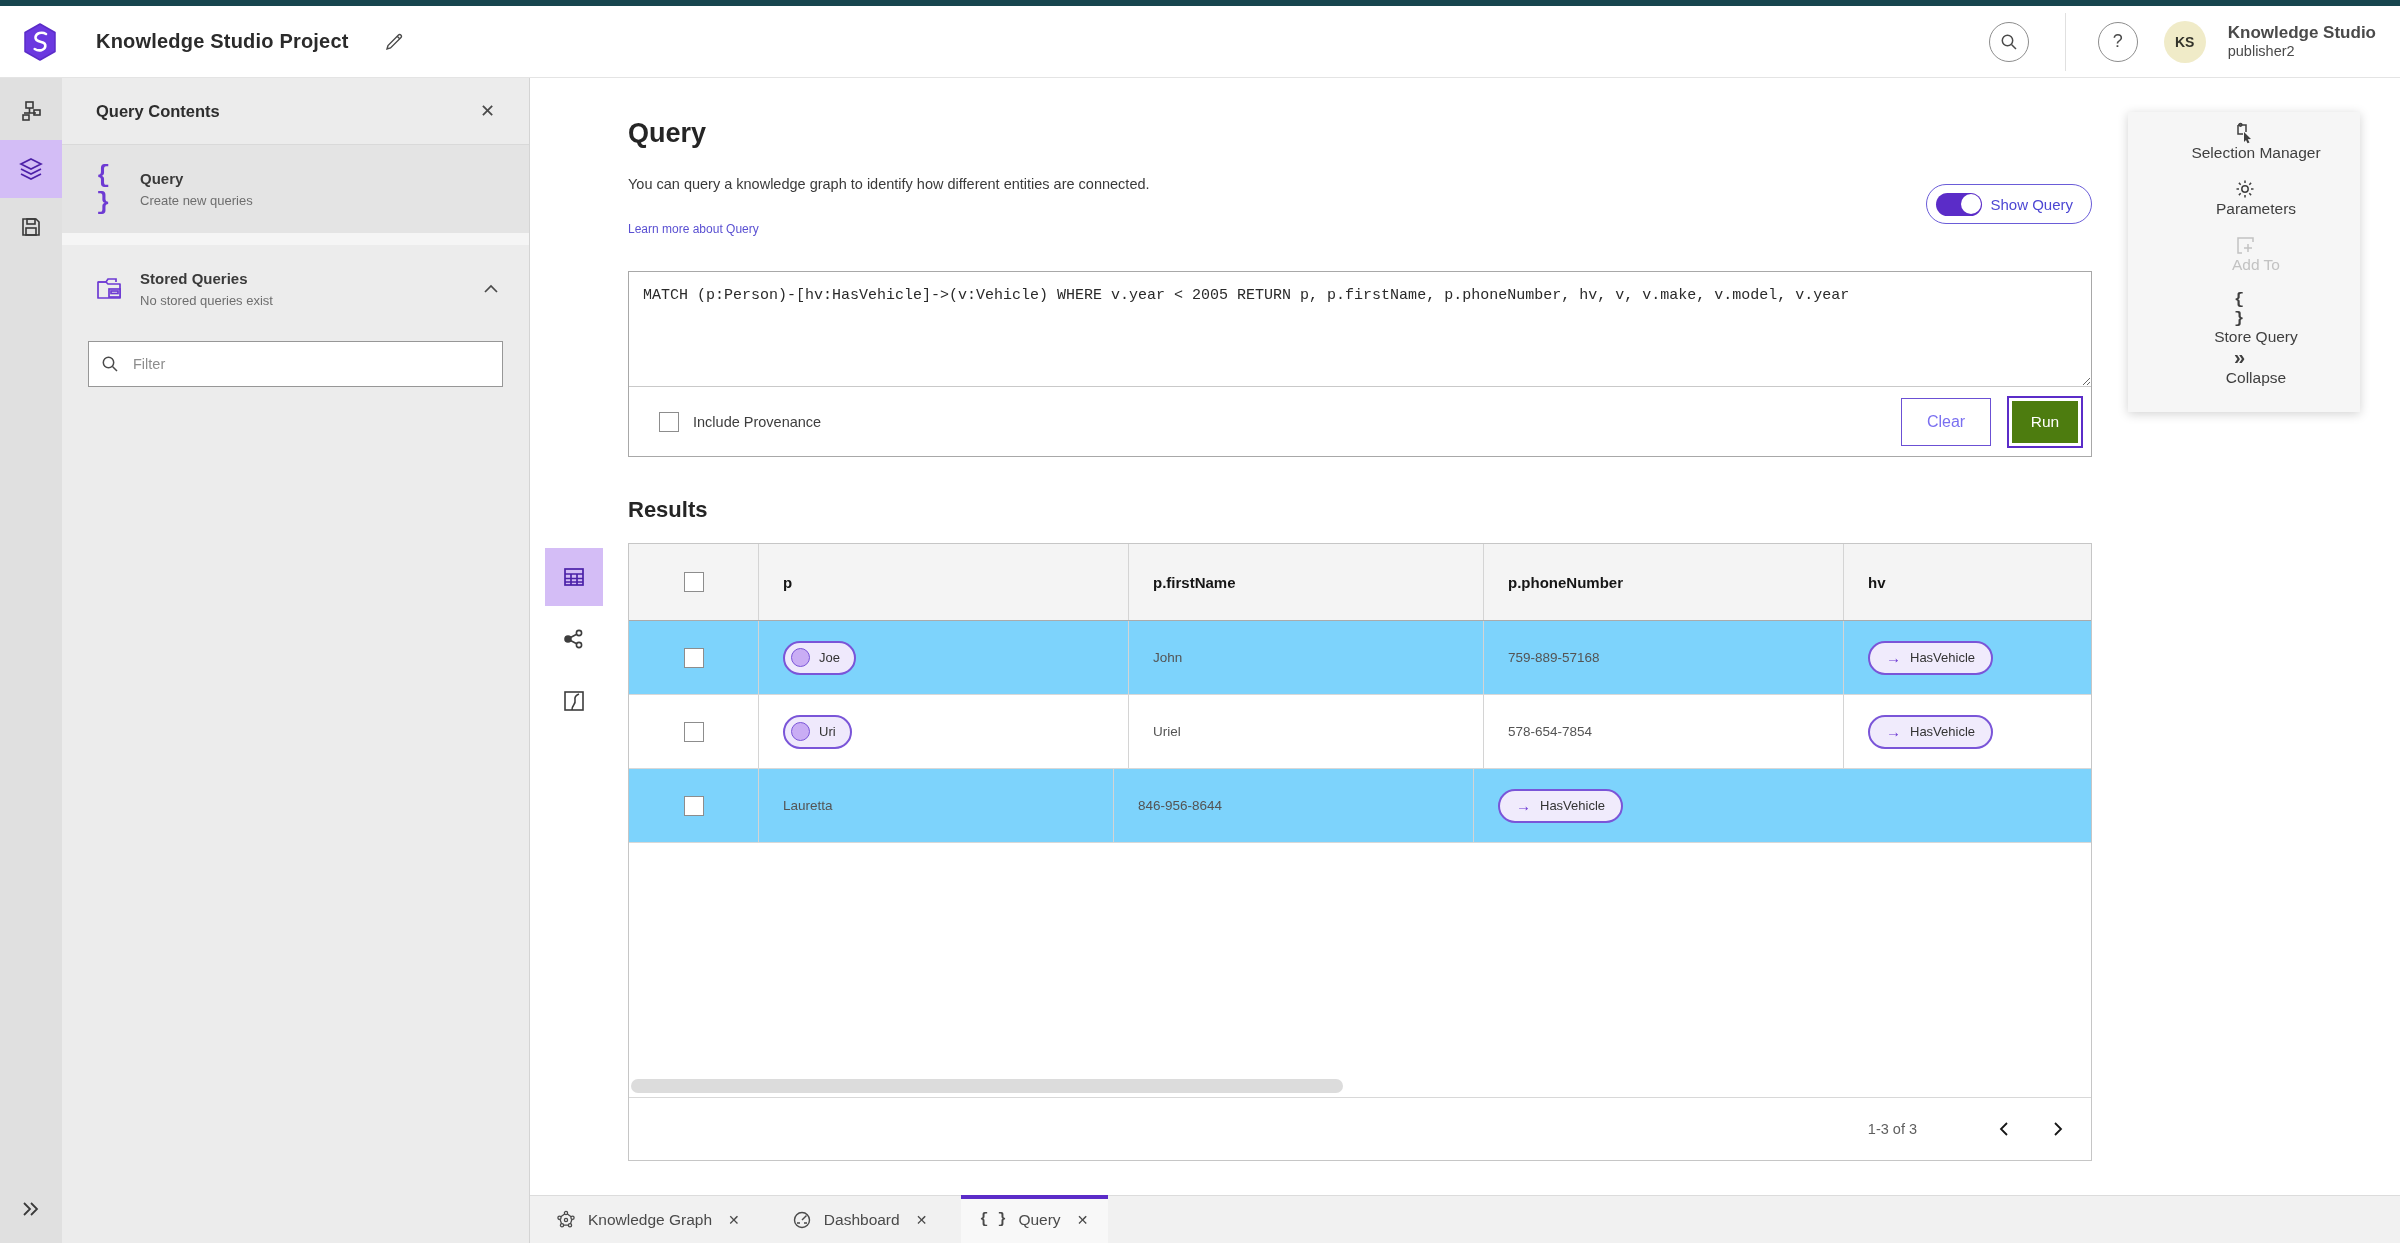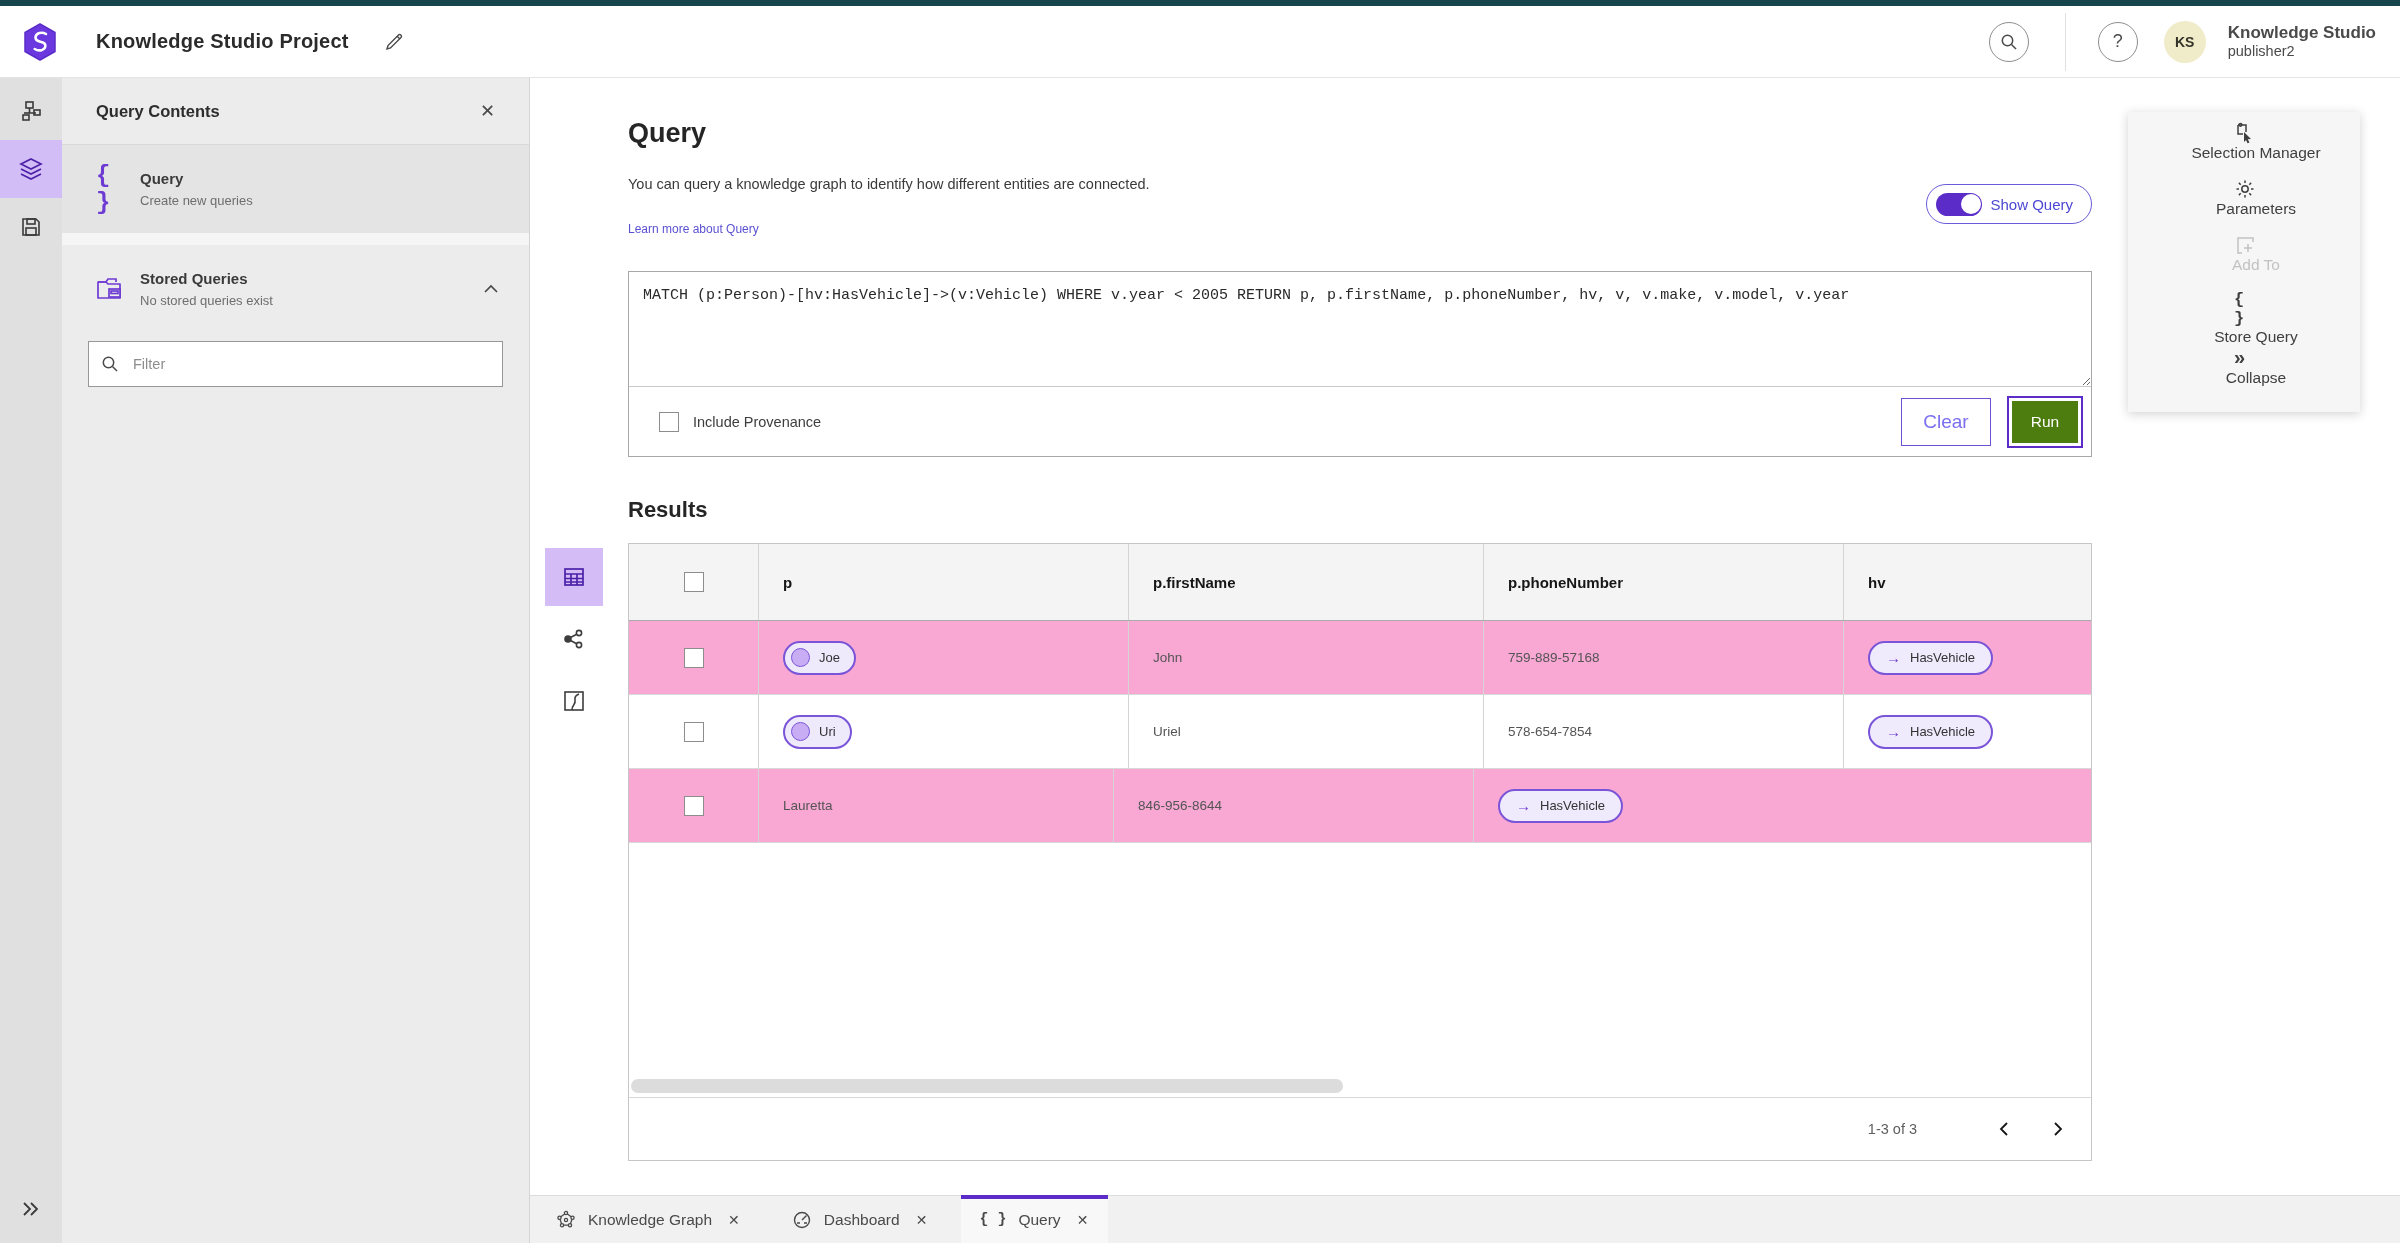--- a/index.html
+++ b/index.html
@@ -68,38 +68,38 @@
   .switch .knob{position:absolute;top:1.5px;right:1.5px;width:20px;height:20px;border-radius:50%;background:#fff;}
   .toggle-label{font-size:15px;color:#4d47d3;}
 
   .query-box{margin-top:34px;border:1px solid #a8a8a8;background:#fff;}
   .query-box textarea{display:block;width:100%;height:114px;border:none;outline:none;resize:vertical;
       padding:12px 14px;font-family:"Liberation Mono",monospace;font-size:15px;line-height:23px;color:#2a2a2a;}
   .command-row{border-top:1px solid #c9c9c9;height:70px;display:flex;align-items:center;padding:0 8px 0 30px;}
   .cb{width:20px;height:20px;border:1px solid #8d8d8d;background:#fff;display:inline-block;cursor:pointer;}
   .prov-label{font-size:14.5px;color:#3d3d3d;margin-left:14px;}
   .spacer{flex:1;}
-  .btn-clear{width:90px;height:48px;background:#fff;border:1px solid #6b50d4;color:#7a6ff0;font-size:19px;
+  .btn-clear{width:90px;height:48px;background:#fff;border:1px solid #6b50d4;color:#7a6ff0;font-size:16px;
              cursor:pointer;margin-right:16px;font-family:"Liberation Sans",sans-serif;}
   .btn-run{width:76px;height:52px;background:#4d7c0f;border:2px solid #5b2cc8;box-shadow:inset 0 0 0 3px #fff;
            color:#fff;font-size:15.5px;cursor:pointer;font-family:"Liberation Sans",sans-serif;}
 
   .results-title{font-size:22px;font-weight:700;color:#252525;margin:40px 0 0 0;}
 
   
   .results-rail{position:absolute;left:15px;top:470px;width:58px;display:flex;flex-direction:column;align-items:center;}
   .rr-tile{width:58px;height:58px;display:flex;align-items:center;justify-content:center;color:#3d3d3d;cursor:pointer;}
   .rr-tile.selected{background:#d4bdf6;color:#4b21a8;}
   .rr-tile + .rr-tile{margin-top:4px;}
 
   
   .table-card{margin-top:20px;height:618px;border:1px solid #c6c6c6;display:flex;flex-direction:column;background:#fff;}
   .thead{display:flex;height:77px;background:#f4f4f4;border-bottom:1px solid #ababab;align-items:center;}
   .trow{display:flex;height:74px;align-items:center;border-bottom:1px solid #d8d8d8;}
-  .trow.odd{background:#f9a8d4;}
+  .trow.odd{background:#7dd3fc;}
   .col{height:100%;display:flex;align-items:center;padding-left:24px;border-right:1px solid #d4d4d4;}
   .col.c0{width:130px;justify-content:center;padding-left:0;}
   .col.c1{width:370px;}
   .col.c2{width:355px;}
   .col.c3{width:360px;}
   .col.c4{flex:1;border-right:none;}
   .th-label{font-size:15px;font-weight:700;color:#161616;}
   .cell-text{font-size:13.5px;color:#545454;}
   .pill{display:inline-flex;align-items:center;height:34px;border:2px solid #7a55d8;border-radius:18px;
         background:#efe9fc;padding:0 14px 0 6px;cursor:pointer;}

